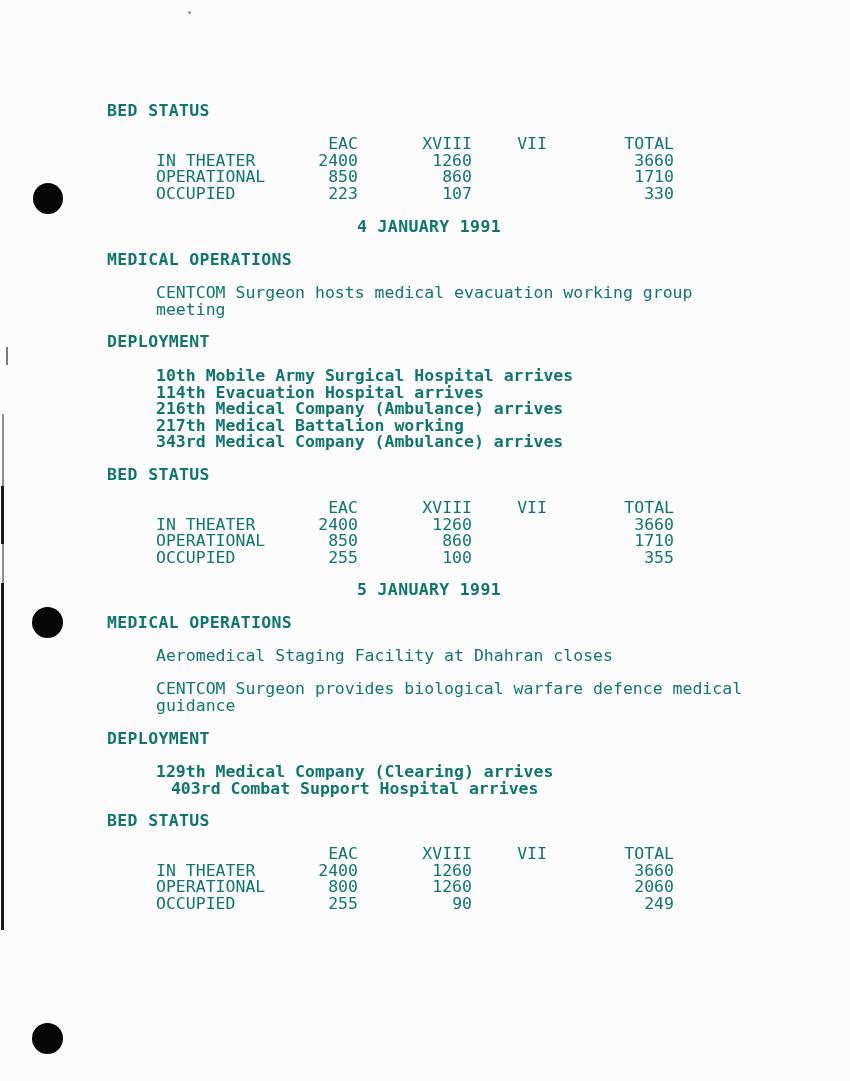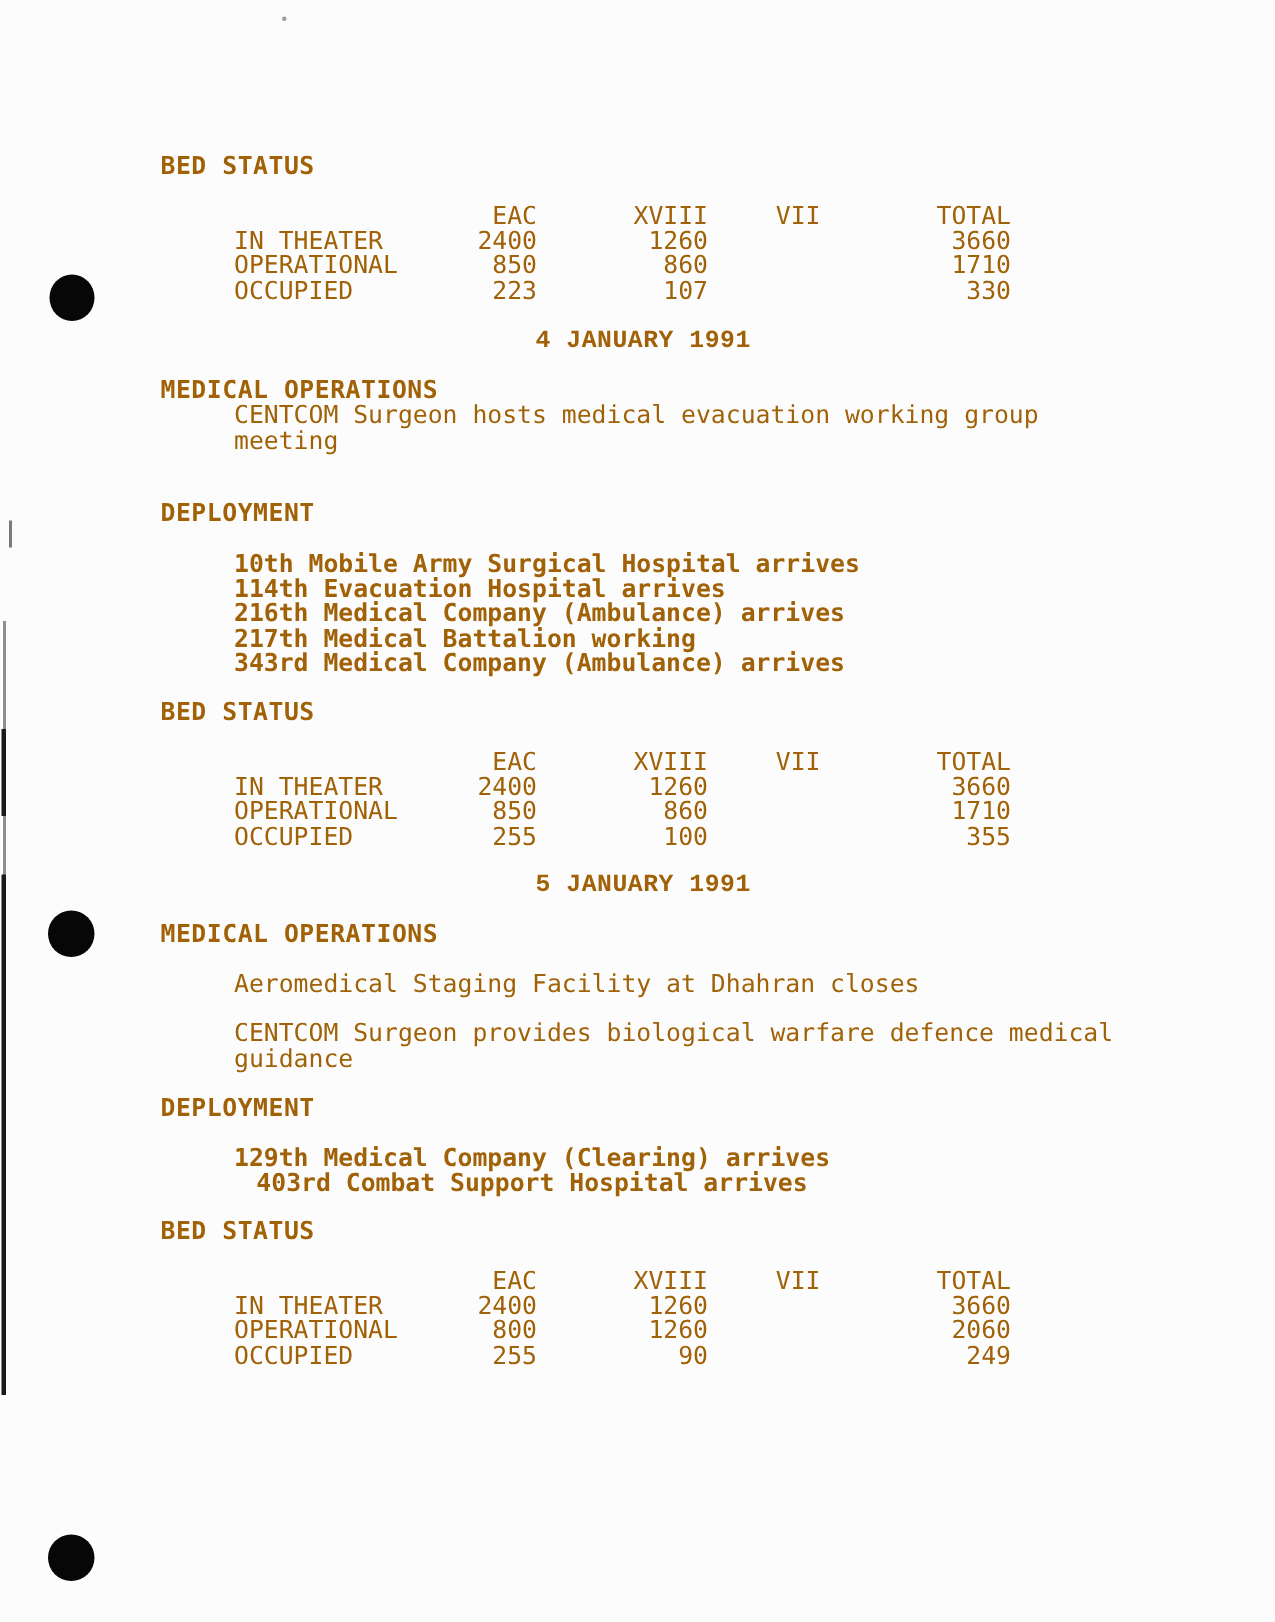--- a/index.html
+++ b/index.html
@@ -5,39 +5,39 @@
   html,body{margin:0;padding:0;}
   body{width:850px;height:1081px;background:#ffffff;}
   .page{
     position:relative;width:850px;height:1081px;overflow:hidden;
     background:#fcfcfc;
     font-family:"DejaVu Sans Mono", "Liberation Mono", monospace;
     font-size:16.5px;line-height:16.5px;color:#141414;
   }
   .abs{position:absolute;}
   .h{font-weight:bold;letter-spacing:0.35px;white-space:nowrap;}
-  .date-h{font-weight:bold;letter-spacing:0.35px;white-space:nowrap;font-family:Liberation Mono, monospace;}
+  .date-h{font-weight:bold;letter-spacing:0.35px;white-space:nowrap;}
   .para{position:absolute;left:156px;width:600px;}
   .list{position:absolute;left:156px;white-space:nowrap;font-weight:bold;}
   .list div{height:16.5px;}
   .bs-table{
     position:absolute;left:156px;width:518px;
     display:grid;grid-template-columns:142px 60px 114px 75px 127px;
     grid-auto-rows:16.6px;
   }
   .bs-table .num{text-align:right;}
   .bs-table .label{text-align:left;white-space:nowrap;}
   .punch{position:absolute;background:#070707;border-radius:50%;}
   .scanline{position:absolute;}
   .speck{position:absolute;width:3px;height:3px;background:#9a9a9a;border-radius:50%;}
 </style>
 </head>
 <body>
 
-<div class="page" style="background: rgb(252, 252, 252); color: #a16207;">
+<div class="page" style="background: rgb(252, 252, 252); color: #0f766e;">
 
   <div class="speck" style="left:188px;top:11px;"></div>
   <div class="punch" style="left:33px;top:183px;width:30px;height:31px;"></div>
   <div class="punch" style="left:32px;top:607px;width:31px;height:31px;"></div>
   <div class="punch" style="left:32px;top:1023px;width:31px;height:31px;"></div>
   <div class="scanline" style="left:6px;top:347px;width:2px;height:18px;background:#7a7a7a;"></div>
   <div class="scanline" style="left:2px;top:414px;width:2px;height:516px;background:#8e8e8e;"></div>
   <div class="scanline" style="left:1px;top:486px;width:3px;height:58px;background:#1a1a1a;"></div>
   <div class="scanline" style="left:1px;top:583px;width:3px;height:347px;background:#1a1a1a;"></div>
 
@@ -65,21 +65,21 @@
     <div class="label">OCCUPIED</div>
     <div class="num">223</div>
     <div class="num">107</div>
     <div class="num"></div>
     <div class="num">330</div>
   </div>
 
   <div class="abs date-h" style="left:357px;top:219px;">4 JANUARY 1991</div>
 
   <div class="abs h" style="left:107px;top:252px;">MEDICAL OPERATIONS</div>
-  <div class="para" style="top:269px;">CENTCOM Surgeon hosts medical evacuation working group meeting</div>
+  <div class="para" style="top:285px;">CENTCOM Surgeon hosts medical evacuation working group meeting</div>
 
   <div class="abs h" style="left:107px;top:334px;">DEPLOYMENT</div>
   <div class="list" style="top:368px;">
     <div>10th Mobile Army Surgical Hospital arrives</div>
     <div>114th Evacuation Hospital arrives</div>
     <div>216th Medical Company (Ambulance) arrives</div>
     <div>217th Medical Battalion working</div>
     <div>343rd Medical Company (Ambulance) arrives</div>
   </div>
 

